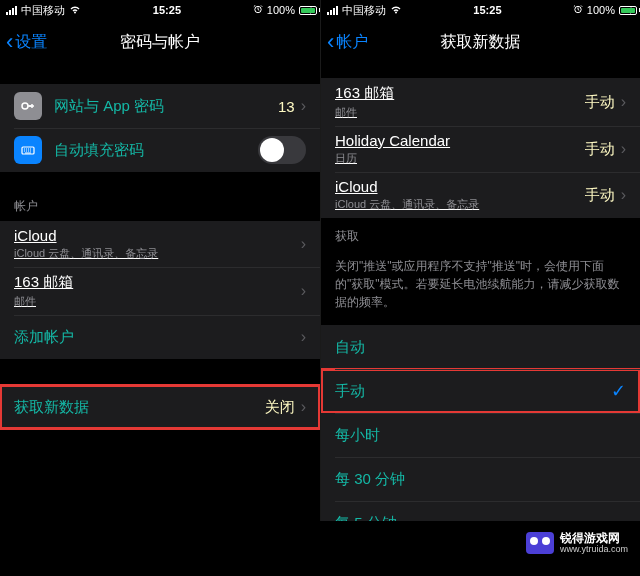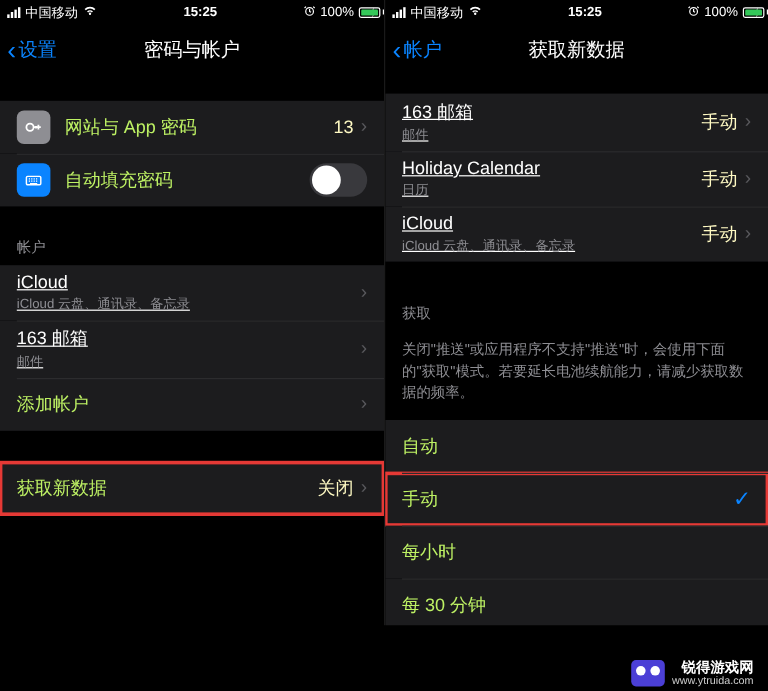--- a/index.html
+++ b/index.html
@@ -28,33 +28,33 @@
   .nav .title { font-size:16px; font-weight:400; color:#fff; }
 
   
   .group { margin-top: 26px; }
   .group.first { margin-top: 20px; }
   .header-label { font-size:12px; color:#8e8e93; padding: 0 14px 6px; }
   .footer-label { font-size:12px; color:#8e8e93; padding: 6px 14px 0; line-height:1.5; }
   .cell { background:#1c1c1e; min-height:44px; display:flex; align-items:center; padding:0 14px; position:relative; font-size:15px; }
   .cell + .cell::before { content:""; position:absolute; left:14px; right:0; top:0; height:1px; background:#2c2c2e; }
   .cell .icon { width:28px; height:28px; border-radius:6px; display:flex; align-items:center; justify-content:center; margin-right:12px; flex:0 0 auto; }
-  .cell .label { flex:1; color:#bef264; }
+  .cell .label { flex:1; color:#14b8a6; }
   .cell .sub { font-size:11px; color:#8e8e93; margin-top:2px; }
   .cell .col { display:flex; flex-direction:column; flex:1; justify-content:center; padding:6px 0;text-decoration:underline; }
   .cell .value { color:#fef9c3; font-size:15px; margin-right:6px; }
   .cell .chev-r { color:#5a5a5e; font-size:16px; }
   .cell .check { color:#0a84ff; font-size:18px; }
   .toggle { width:48px; height:28px; background:#39393d; border-radius:14px; position:relative; }
   .toggle .knob { position:absolute; left:2px; top:2px; width:24px; height:24px; background:#fff; border-radius:50%; }
 
   .hl { outline:3px solid #e53935; outline-offset:-2px; }
 
   
-  .wm { position:absolute; right:6px; bottom:0; display:flex; align-items:center; gap:6px; background:rgba(0,0,0,0.3); padding:3px 6px; border-radius:4px;text-align:right; }
+  .wm { position:absolute; right:6px; bottom:18px; display:flex; align-items:center; gap:6px; background:rgba(0,0,0,0.3); padding:3px 6px; border-radius:4px; }
   .wm .logo { width:28px; height:22px; background:#4b3fd6; border-radius:4px; position:relative; }
   .wm .logo::before, .wm .logo::after { content:""; position:absolute; width:8px; height:8px; background:#fff; border-radius:50%; top:5px; }
   .wm .logo::before{left:4px}.wm .logo::after{right:4px}
   .wm .txt { display:flex; flex-direction:column; line-height:1.1; }
   .wm .t1 { color:#fff; font-size:12px; font-weight:700; }
   .wm .t2 { color:#ccc; font-size:9px; }
 </style>
 </head>
 <body>
 
@@ -229,21 +229,21 @@
       <div class="cell">
         <div class="col">
           <span>iCloud</span>
           <span class="sub">iCloud 云盘、通讯录、备忘录</span>
         </div>
         <span class="value">手动</span>
         <span class="chev-r">›</span>
       </div>
     </div>
 
-    <div class="group" style="margin-top:35px">
+    <div class="group" style="margin-top:10px">
       <div class="header-label">获取</div>
       <div class="footer-label">关闭"推送"或应用程序不支持"推送"时，会使用下面的"获取"模式。若要延长电池续航能力，请减少获取数据的频率。</div>
     </div>
 
     <div class="group" style="margin-top:14px">
       <div class="cell">
         <span class="label">自动</span>
       </div>
       <div class="cell hl">
         <span class="label">手动</span>

